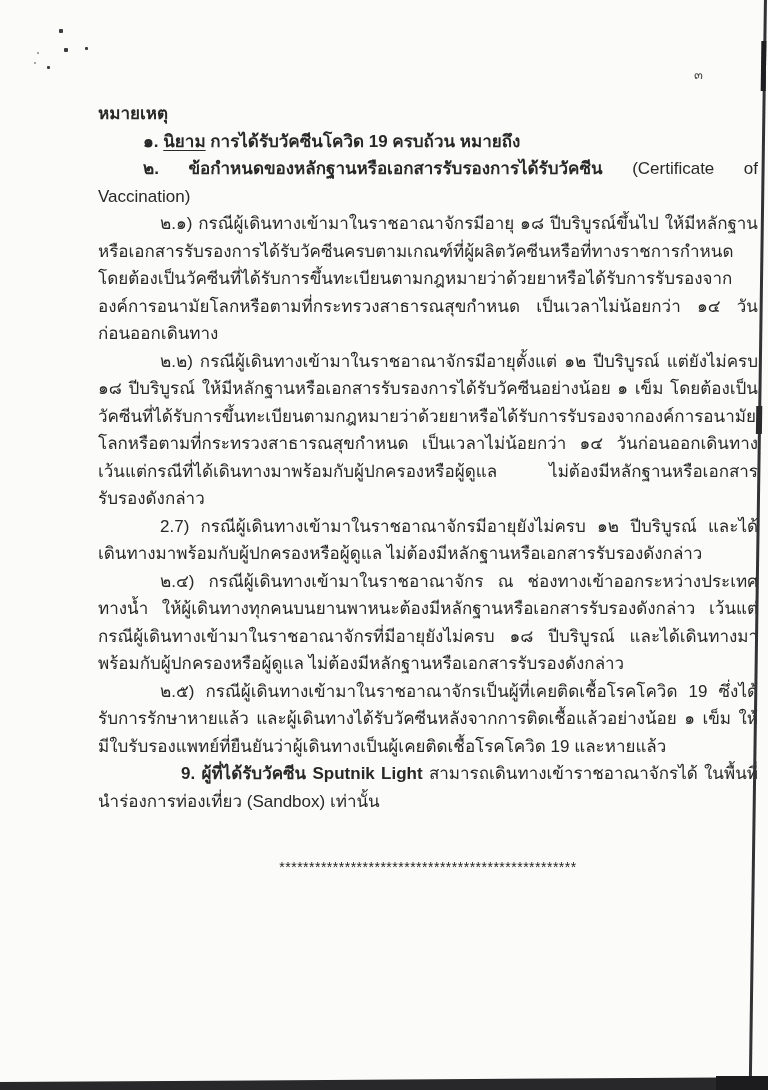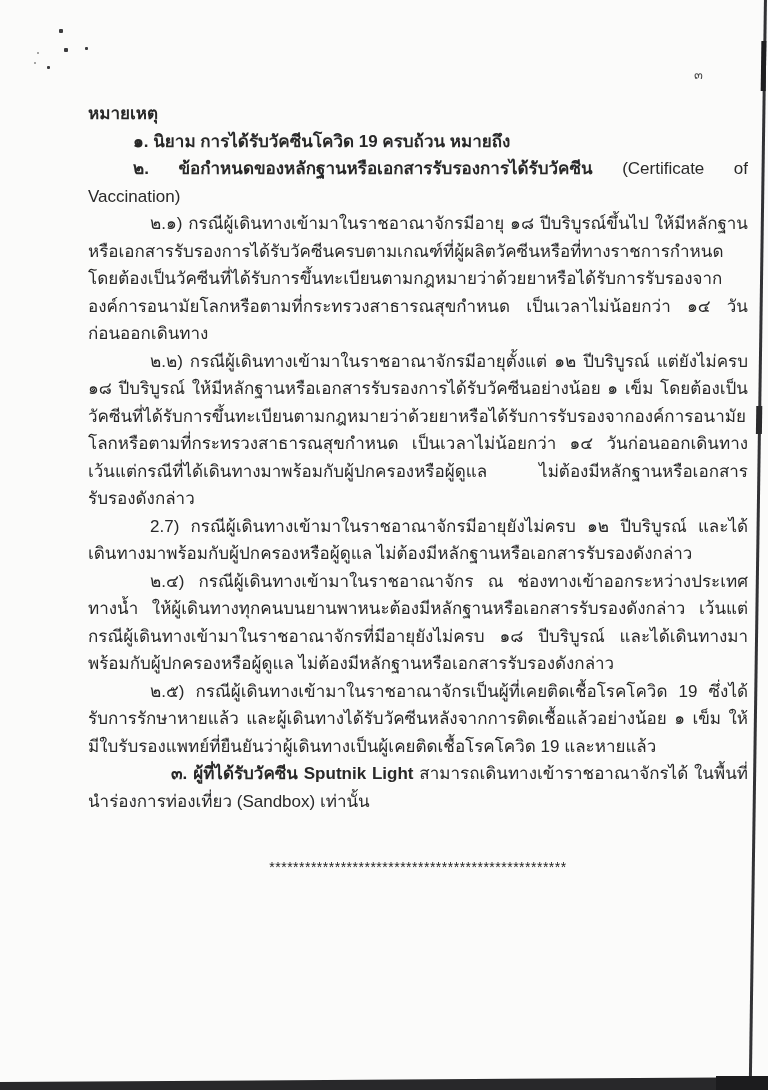--- a/index.html
+++ b/index.html
@@ -74,40 +74,41 @@
     left: 716px;
     top: 1076px;
     width: 52px;
     height: 14px;
     background: #1c1c1e;
   }
   
   .content {
     position: absolute;
     top: 100px;
-    left: 88px;
+    left: 98px;
     width: 660px;
     font-size: 17px;
     line-height: 27.5px;
     text-align: justify;
   }
   .content p {
     margin: 0;
   }
   .note-label {
     font-weight: bold;
   }
   .heading {
     font-weight: bold;
     text-indent: 45px;
   }
   .heading .normal {
     font-weight: normal;
   }
   .underlined {
+    text-decoration: underline;
     text-underline-offset: 3px;
   }
   .para {
     text-indent: 62px;
   }
   .para-outdent {
     margin-left: -21px;
     text-indent: 83px;
   }
   .para-outdent .lead {
@@ -147,21 +148,21 @@
 
 
     <p class="heading"><span>๒. ข้อกำหนดของหลักฐานหรือเอกสารรับรองการได้รับวัคซีน </span><span class="normal">(Certificate of Vaccination)</span></p>
 
     <p class="para">๒.๑) กรณีผู้เดินทางเข้ามาในราชอาณาจักรมีอายุ ๑๘ ปีบริบูรณ์ขึ้นไป ให้มีหลักฐานหรือเอกสารรับรองการได้รับวัคซีนครบตามเกณฑ์ที่ผู้ผลิตวัคซีนหรือที่ทางราชการกำหนด โดยต้องเป็นวัคซีนที่ได้รับการขึ้นทะเบียนตามกฎหมายว่าด้วยยาหรือได้รับการรับรองจากองค์การอนามัยโลกหรือตามที่กระทรวงสาธารณสุขกำหนด เป็นเวลาไม่น้อยกว่า ๑๔ วัน ก่อนออกเดินทาง</p>
     <p class="para">๒.๒) กรณีผู้เดินทางเข้ามาในราชอาณาจักรมีอายุตั้งแต่ ๑๒ ปีบริบูรณ์ แต่ยังไม่ครบ ๑๘ ปีบริบูรณ์ ให้มีหลักฐานหรือเอกสารรับรองการได้รับวัคซีนอย่างน้อย ๑ เข็ม โดยต้องเป็นวัคซีนที่ได้รับการขึ้นทะเบียนตามกฎหมายว่าด้วยยาหรือได้รับการรับรองจากองค์การอนามัยโลกหรือตามที่กระทรวงสาธารณสุขกำหนด เป็นเวลาไม่น้อยกว่า ๑๔ วันก่อนออกเดินทาง เว้นแต่กรณีที่ได้เดินทางมาพร้อมกับผู้ปกครองหรือผู้ดูแล ไม่ต้องมีหลักฐานหรือเอกสารรับรองดังกล่าว</p>
     <p class="para">2.7) กรณีผู้เดินทางเข้ามาในราชอาณาจักรมีอายุยังไม่ครบ ๑๒ ปีบริบูรณ์ และได้เดินทางมาพร้อมกับผู้ปกครองหรือผู้ดูแล ไม่ต้องมีหลักฐานหรือเอกสารรับรองดังกล่าว</p>
     <p class="para">๒.๔) กรณีผู้เดินทางเข้ามาในราชอาณาจักร ณ ช่องทางเข้าออกระหว่างประเทศทางน้ำ ให้ผู้เดินทางทุกคนบนยานพาหนะต้องมีหลักฐานหรือเอกสารรับรองดังกล่าว เว้นแต่กรณีผู้เดินทางเข้ามาในราชอาณาจักรที่มีอายุยังไม่ครบ ๑๘ ปีบริบูรณ์ และได้เดินทางมาพร้อมกับผู้ปกครองหรือผู้ดูแล ไม่ต้องมีหลักฐานหรือเอกสารรับรองดังกล่าว</p>
     <p class="para">๒.๕) กรณีผู้เดินทางเข้ามาในราชอาณาจักรเป็นผู้ที่เคยติดเชื้อโรคโควิด 19 ซึ่งได้รับการรักษาหายแล้ว และผู้เดินทางได้รับวัคซีนหลังจากการติดเชื้อแล้วอย่างน้อย ๑ เข็ม ให้มีใบรับรองแพทย์ที่ยืนยันว่าผู้เดินทางเป็นผู้เคยติดเชื้อโรคโควิด 19 และหายแล้ว</p>
 
-    <p class="para para-outdent"><span class="lead">๓. ผู้ที่ได้รับวัคซีน Sputnik Light</span><span> สามารถเดินทางเข้าราชอาณาจักรได้ ในพื้นที่นำร่องการท่องเที่ยว (Sandbox) เท่านั้น</span></p>
+    <p class="para para-outdent"><span class="lead">9. ผู้ที่ได้รับวัคซีน Sputnik Light</span><span> สามารถเดินทางเข้าราชอาณาจักรได้ ในพื้นที่นำร่องการท่องเที่ยว (Sandbox) เท่านั้น</span></p>
 
     <p class="separator">**************************************************</p>
   </div>
 
   <div class="edge-right">
     <div class="blob-top"></div>
     <div class="blob-mid"></div>
   </div>
 
   <div class="edge-bottom"></div>

